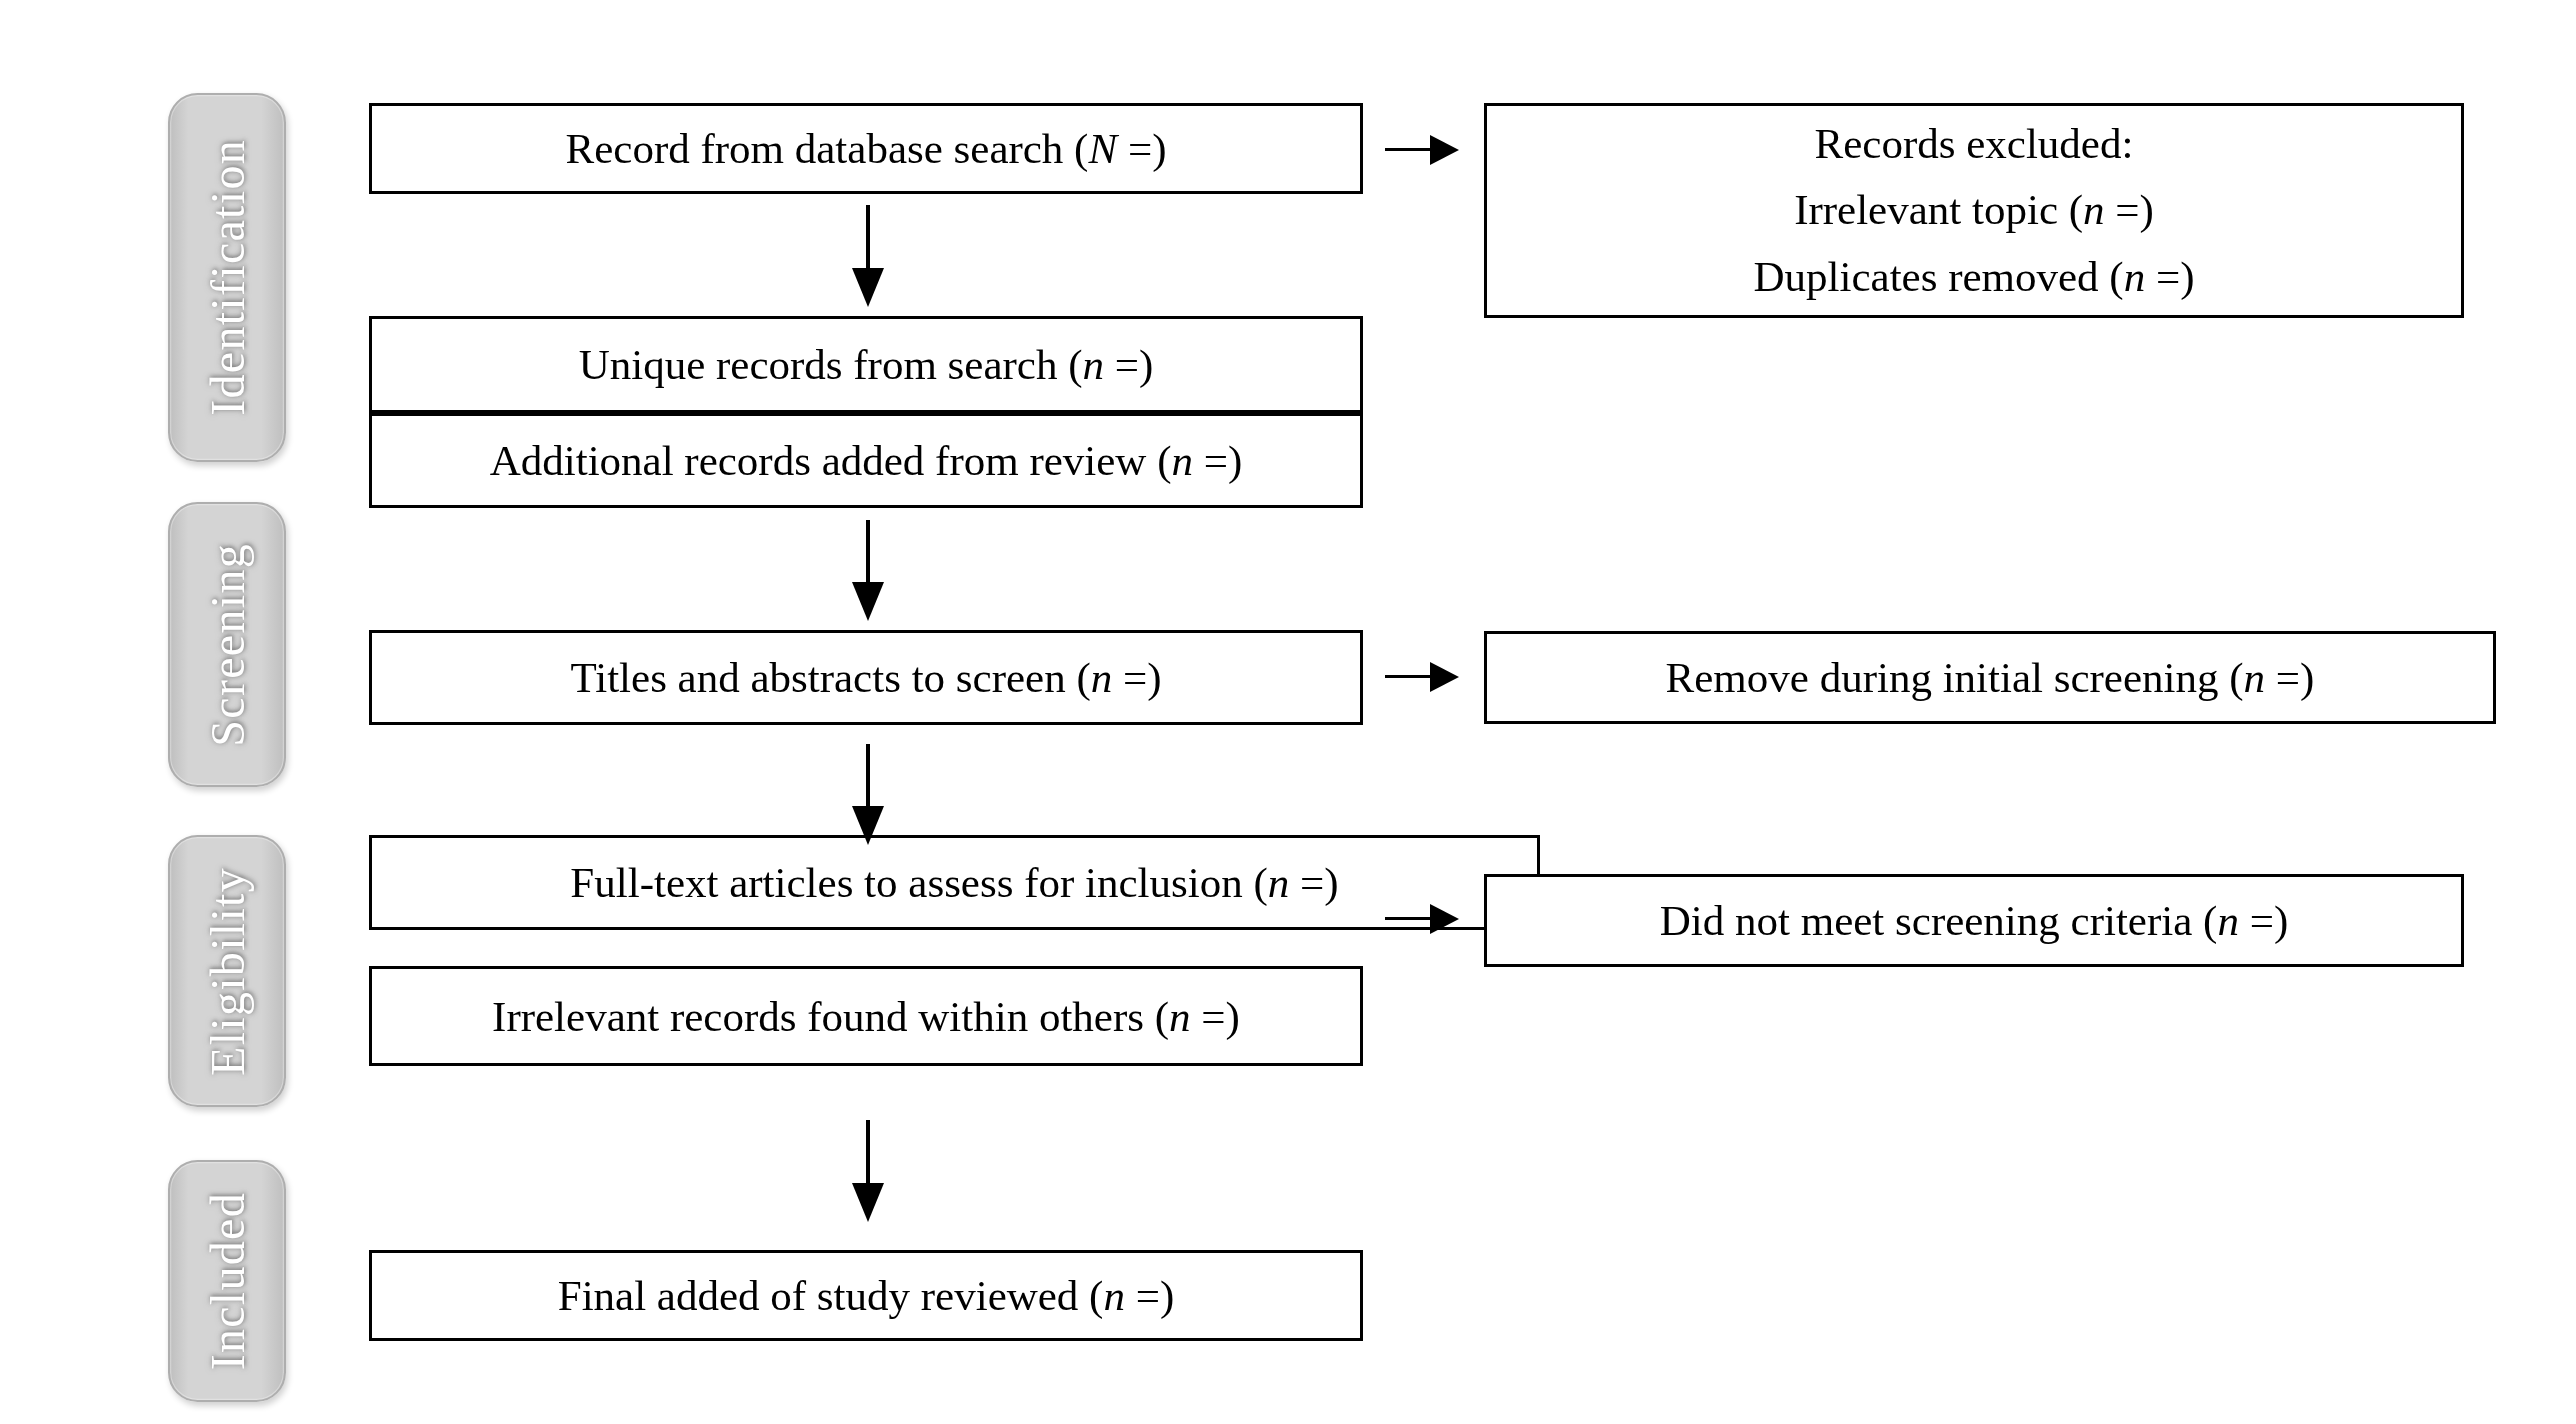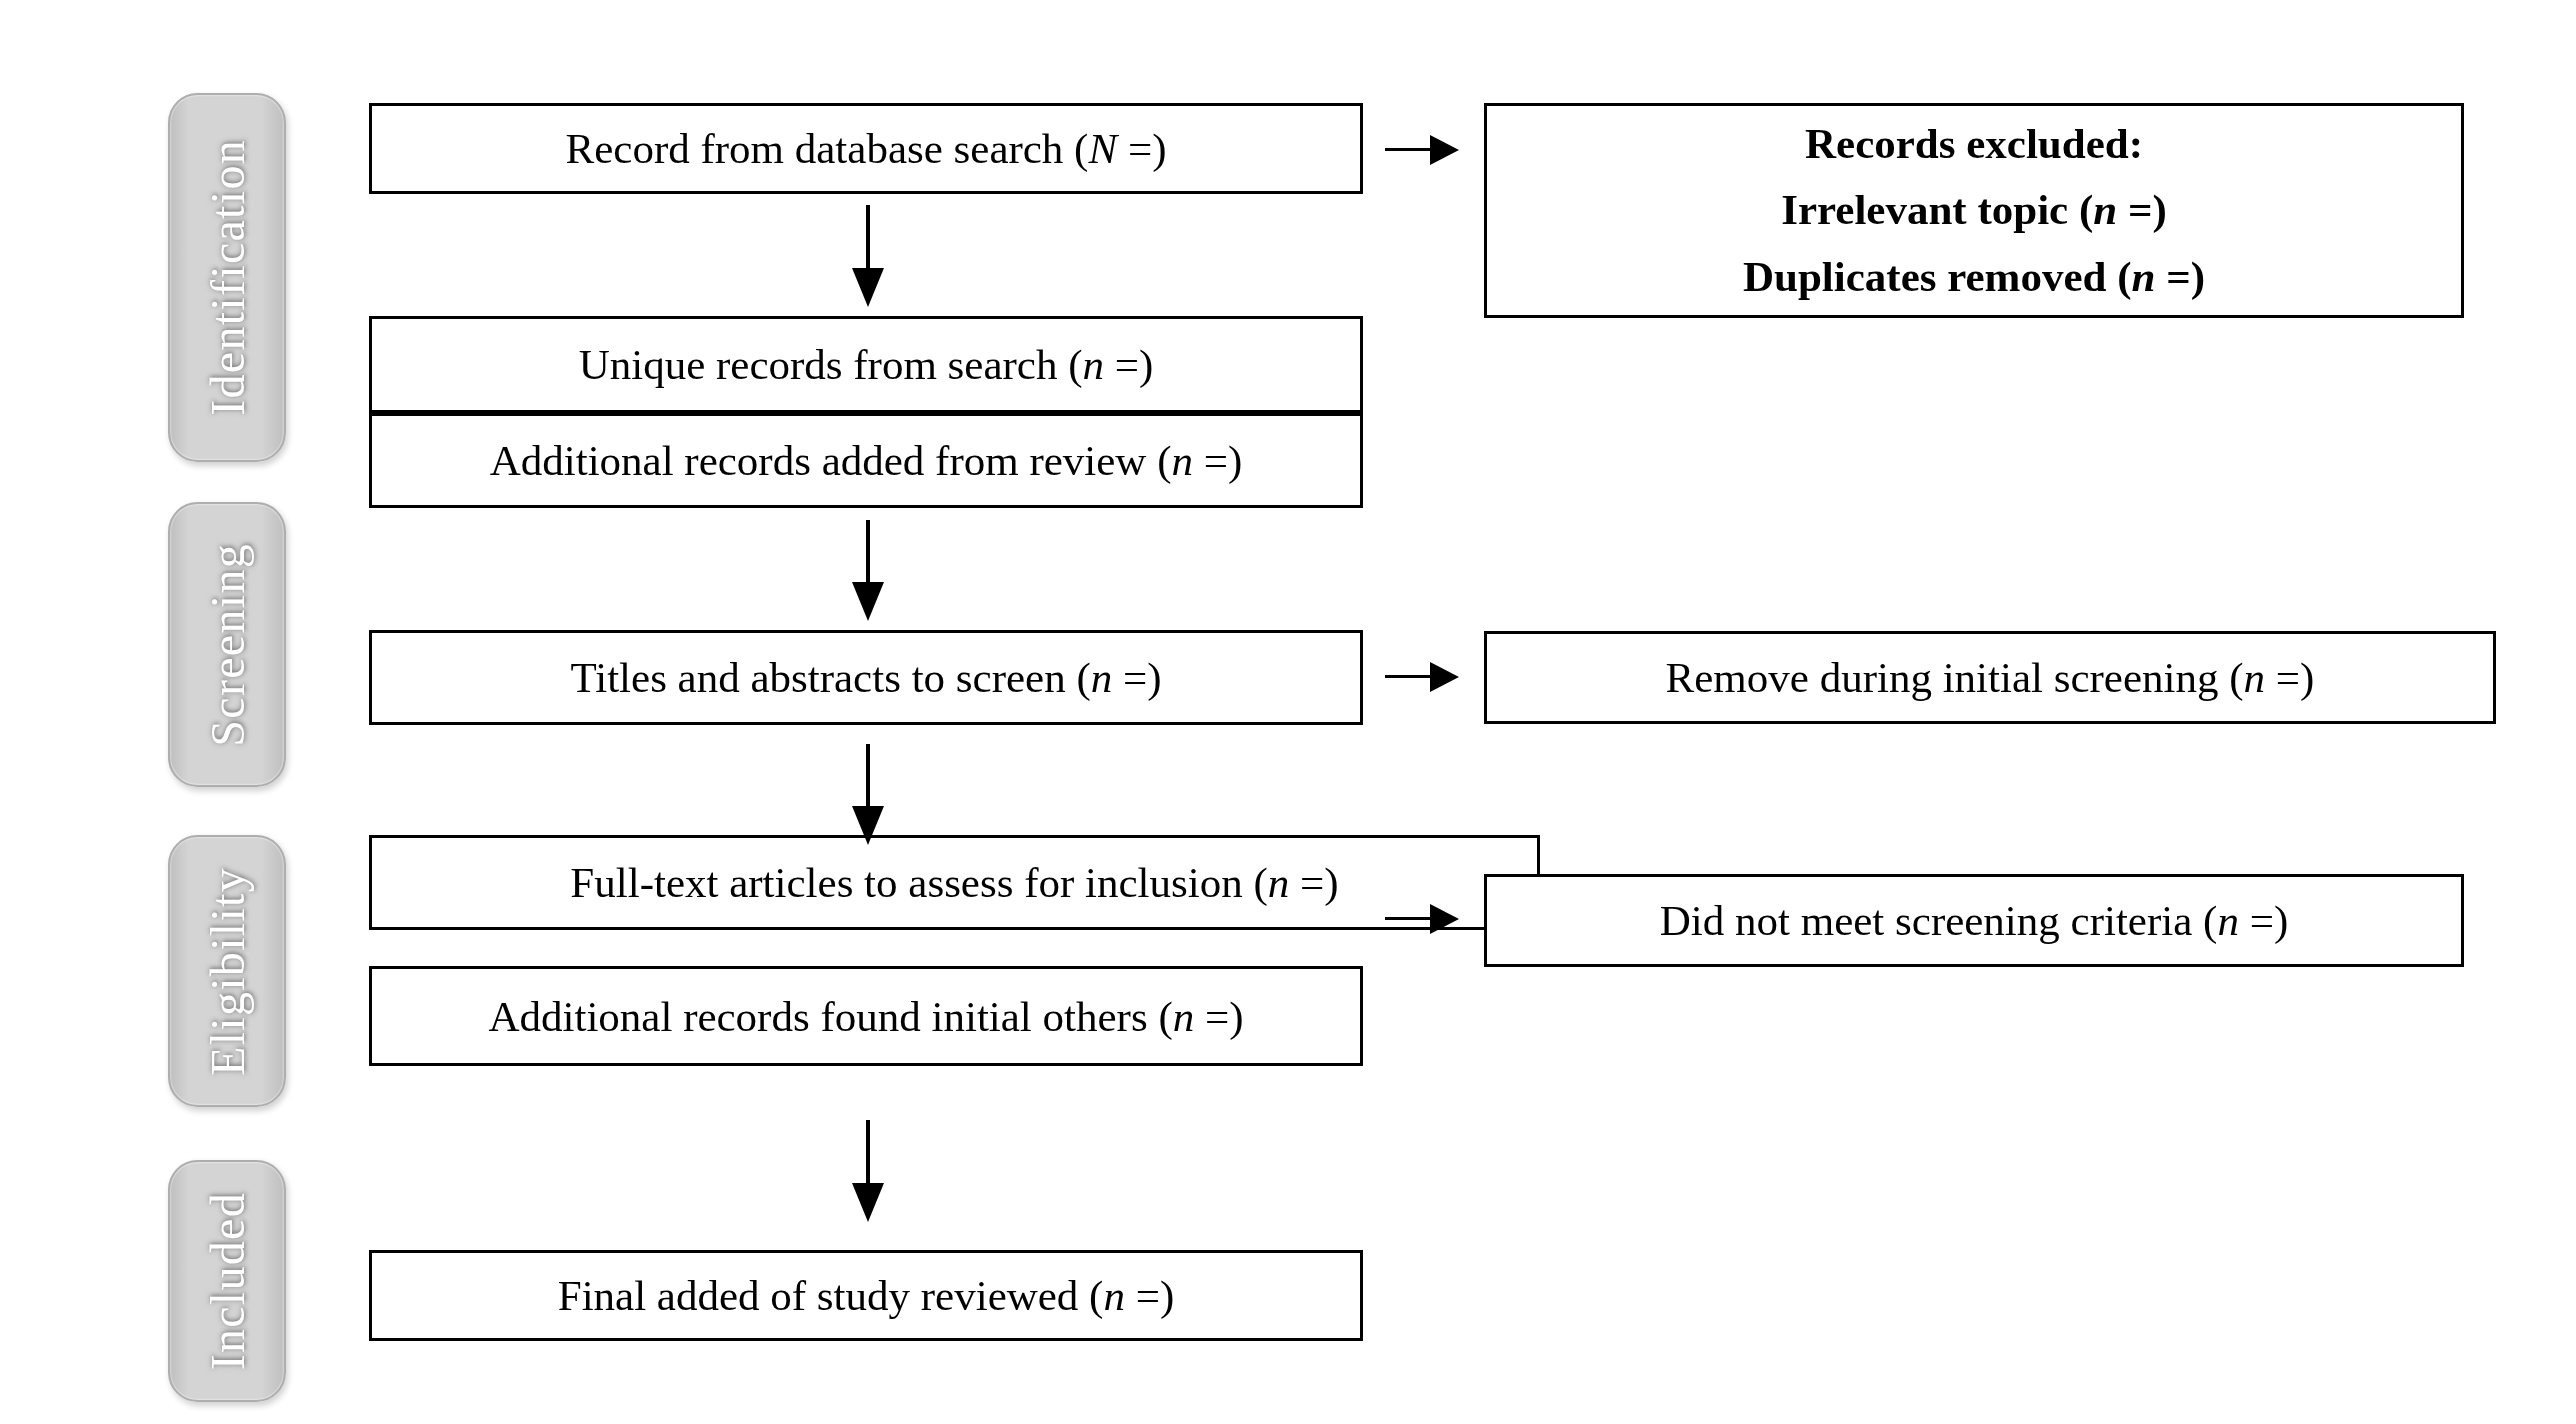--- a/index.html
+++ b/index.html
@@ -59,21 +59,20 @@
     padding: 0 24px;
   }
   .box .nvar { font-style: italic; }
   .box-text { white-space: nowrap; }
   .lines {
     display: flex;
     flex-direction: column;
     align-items: center;
     justify-content: center;
     line-height: 1.55;
-    font-weight: bold;
   }
   .line { white-space: nowrap; }
 
   
   .varrow {
     position: absolute;
     width: 32px;
     display: flex;
     flex-direction: column;
     align-items: center;
@@ -129,21 +128,21 @@
   </div>
 
   <div class="box" style="left:369px;top:630px;width:994px;height:95px">
     <span class="box-text"><span>Titles and abstracts to screen (</span><i class="nvar">n</i><span> =)</span></span>
   </div>
 
   <div class="box" style="left:369px;top:835px;width:1171px;height:95px">
     <span class="box-text"><span>Full-text articles to assess for inclusion (</span><i class="nvar">n</i><span> =)</span></span>
   </div>
   <div class="box" style="left:369px;top:966px;width:994px;height:100px">
-    <span class="box-text"><span>Additional records found initial others (</span><i class="nvar">n</i><span> =)</span></span>
+    <span class="box-text"><span>Irrelevant records found within others (</span><i class="nvar">n</i><span> =)</span></span>
   </div>
 
   <div class="box" style="left:369px;top:1250px;width:994px;height:91px">
     <span class="box-text"><span>Final added of study reviewed (</span><i class="nvar">n</i><span> =)</span></span>
   </div>
 
   <div class="box" style="left:1484px;top:103px;width:980px;height:215px">
     <div class="lines">
       <div class="line"><span>Records excluded:</span><i class="nvar"></i><span></span></div>
       <div class="line"><span>Irrelevant topic (</span><i class="nvar">n</i><span> =)</span></div>

